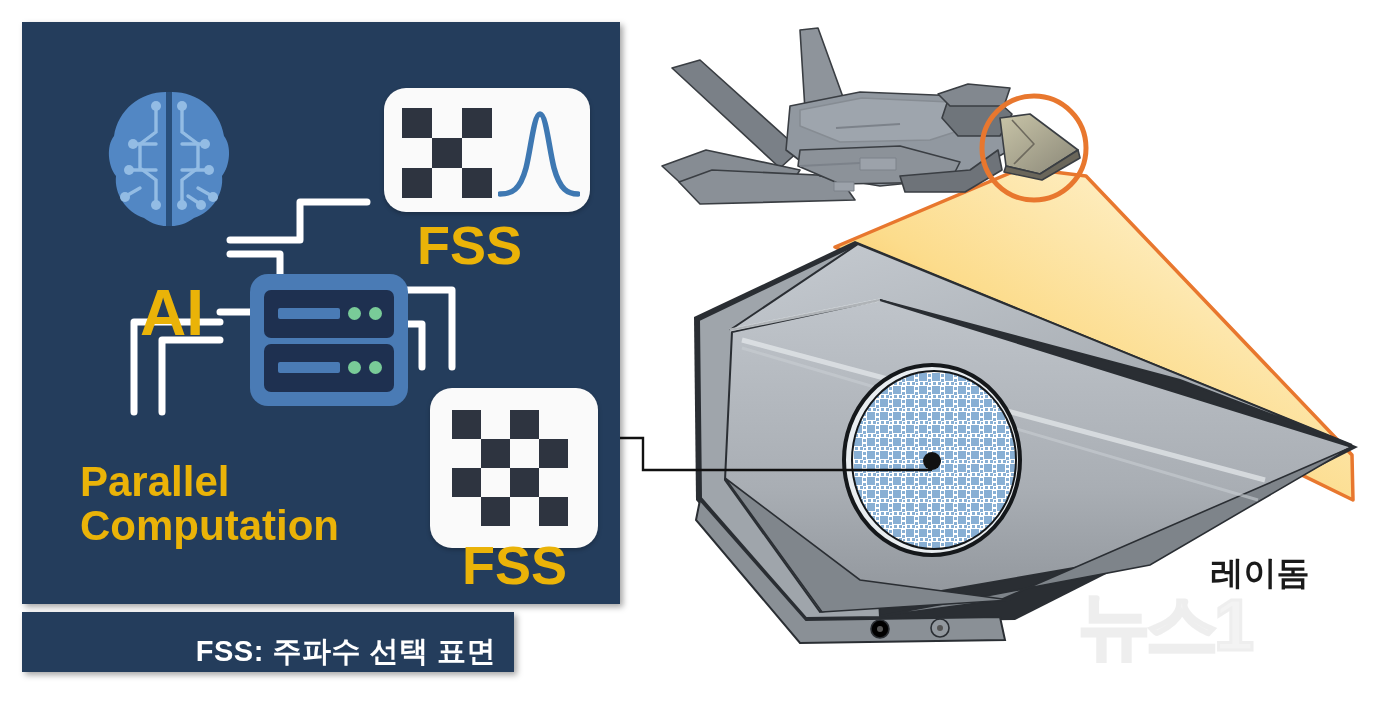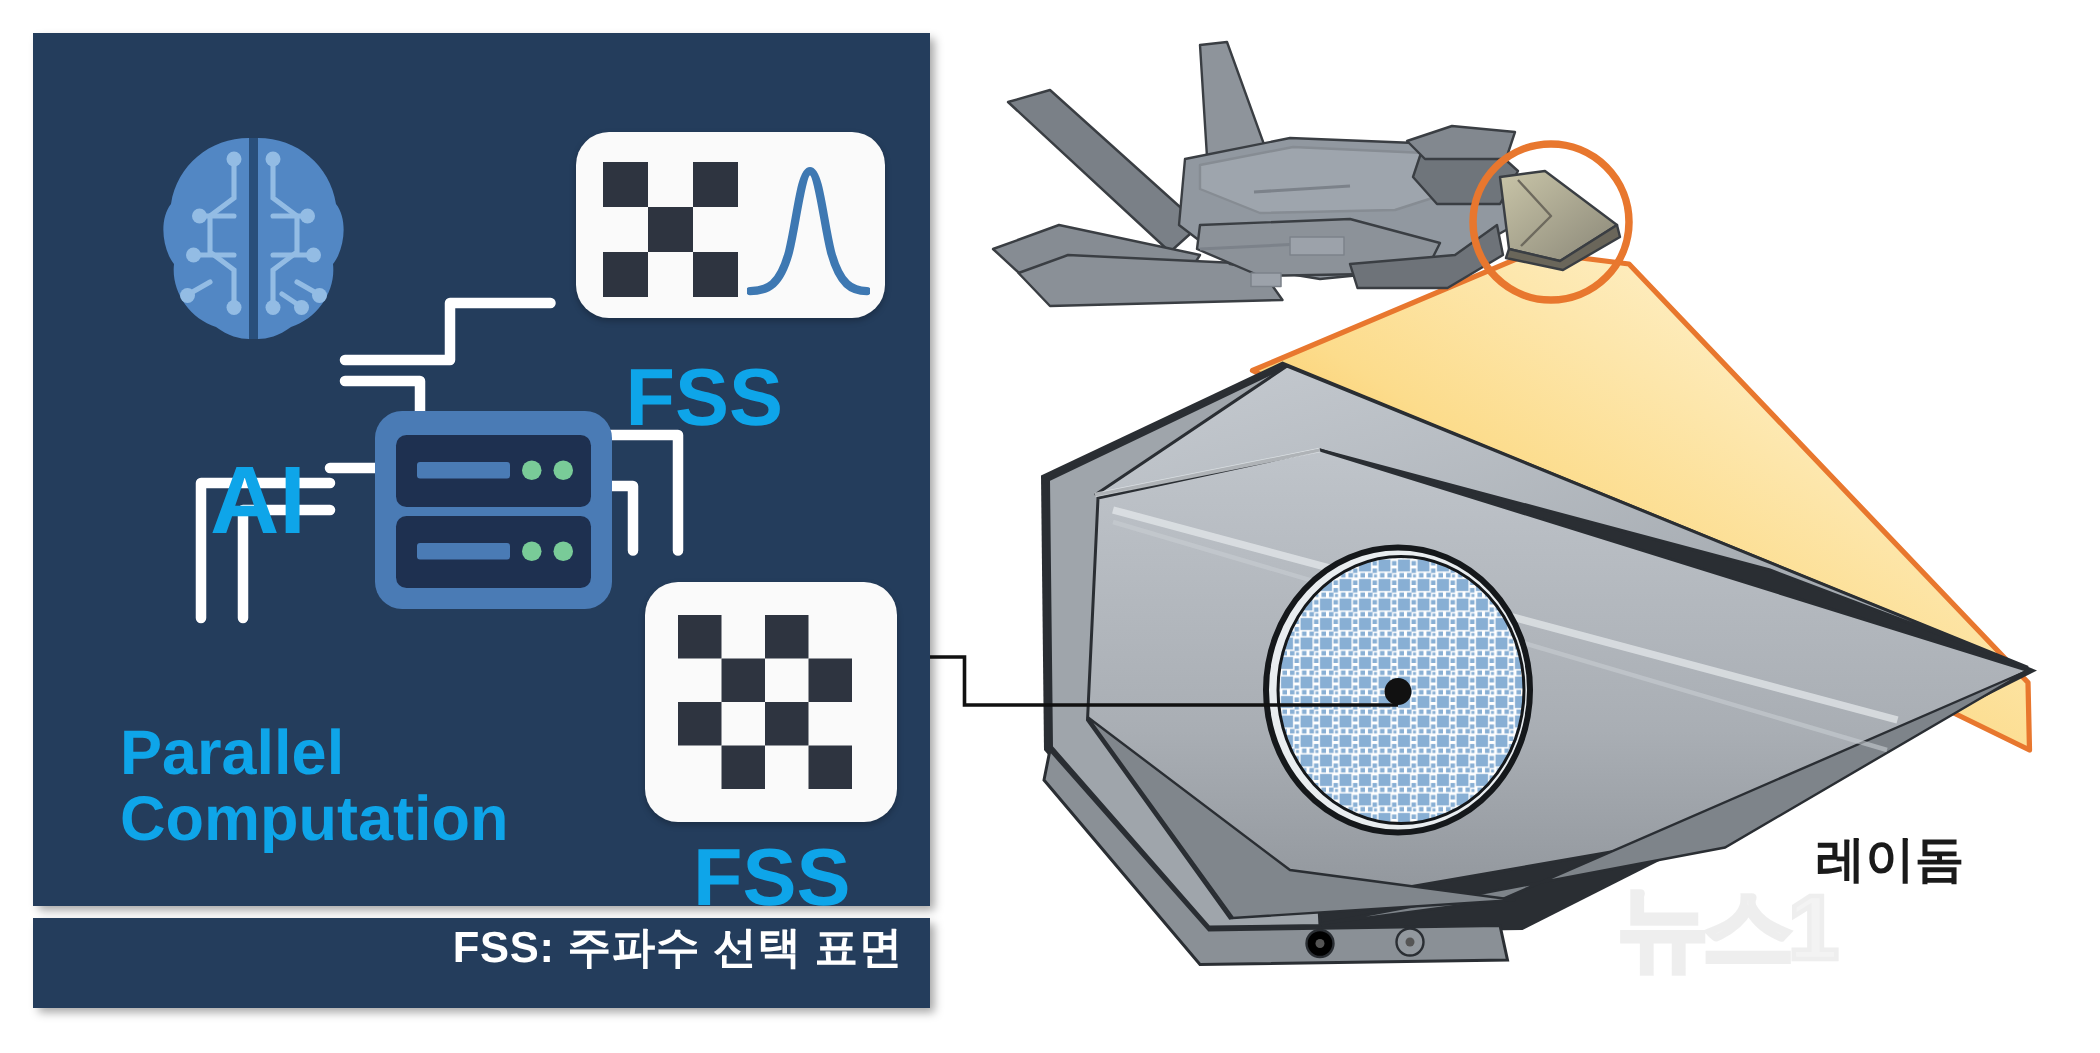--- a/index.html
+++ b/index.html
@@ -4,28 +4,28 @@
 <style>
   html,body{margin:0;padding:0;background:#ffffff;}
   body{width:1400px;height:702px;position:relative;overflow:hidden;
        font-family:"Liberation Sans","DejaVu Sans",sans-serif;}
 
   
   #infographic{position:absolute;left:0;top:0;width:1400px;height:702px;}
 
   .panel{position:absolute;left:22px;top:22px;width:598px;height:582px;
          background:#243D5C;box-shadow:3px 3px 6px rgba(0,0,0,.35);}
-  .panel-caption{position:absolute;left:22px;top:612px;width:598px;height:60px;
+  .panel-caption{position:absolute;left:22px;top:612px;width:492px;height:60px;
          background:#243D5C;box-shadow:3px 3px 6px rgba(0,0,0,.35);
-         display:flex;align-items:flex-start;justify-content:flex-end;
+         display:flex;align-items:flex-end;justify-content:flex-end;
          box-sizing:border-box;padding-right:18px;}
   .panel-caption span{color:#ffffff;font-size:29px;font-weight:bold;letter-spacing:.5px;}
 
   
-  .lbl{position:absolute;color:#0ea5e9;font-weight:bold;line-height:1.05;margin-top:20px;}
+  .lbl{position:absolute;color:#eab308;font-weight:bold;line-height:1.05;}
   #label-ai{left:118px;top:258px;font-size:64px;}
   #label-fss-top{left:395px;top:195px;font-size:54px;}
   #label-fss-bottom{left:440px;top:515px;font-size:54px;}
   #label-parallel{left:58px;top:438px;font-size:42px;width:330px;text-align:left;}
 
   
   .fss-card{position:absolute;background:#FAFAFA;border-radius:22px;
             box-shadow:0 2px 4px rgba(0,0,0,.25);}
   #fss-card-top{left:362px;top:66px;width:206px;height:124px;}
   #fss-card-bottom{left:408px;top:366px;width:168px;height:160px;}
@@ -43,21 +43,21 @@
        background:#79CB98;}
 
   
   #radome-label{position:absolute;left:1150px;top:556px;width:220px;
                 text-align:center;color:#1a1a1a;font-weight:bold;line-height:1.04;}
   #radome-label .ko{display:block;font-size:33px;}
   #radome-label .en{display:block;font-size:32px;}
 
   #watermark{position:absolute;left:1078px;top:578px;width:300px;height:110px;
              opacity:.30;pointer-events:none;}
-  #watermark span{font-size:61px;font-weight:bold;color:#d9d9d9;
+  #watermark span{font-size:72px;font-weight:bold;color:#d9d9d9;
        -webkit-text-stroke:3px #c9c9c9;font-family:"Liberation Sans",sans-serif;
        letter-spacing:-4px;}
 </style>
 </head>
 <body>
 
 <div id="infographic">
 
   <svg width="1400" height="702" style="position:absolute;left:0;top:0;">
     <defs>

